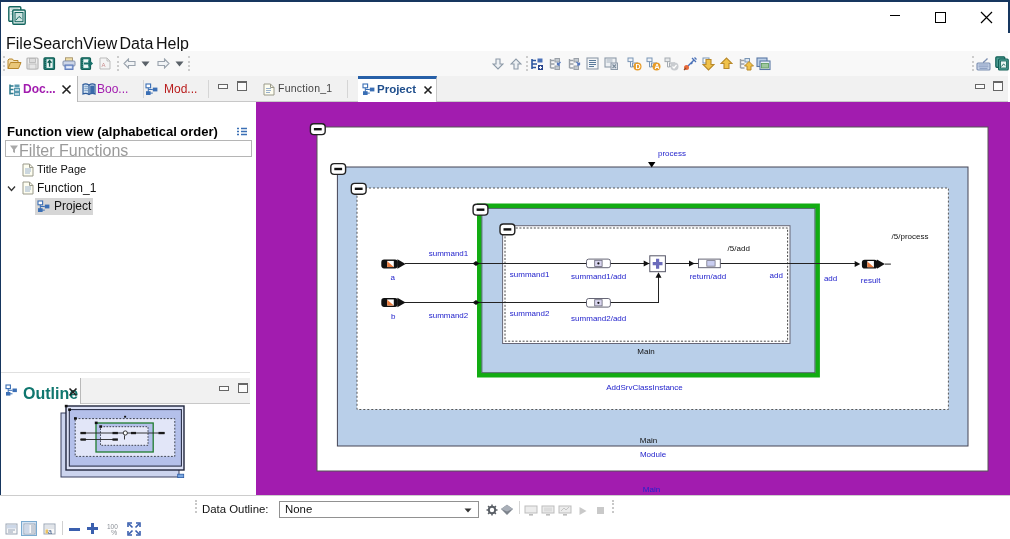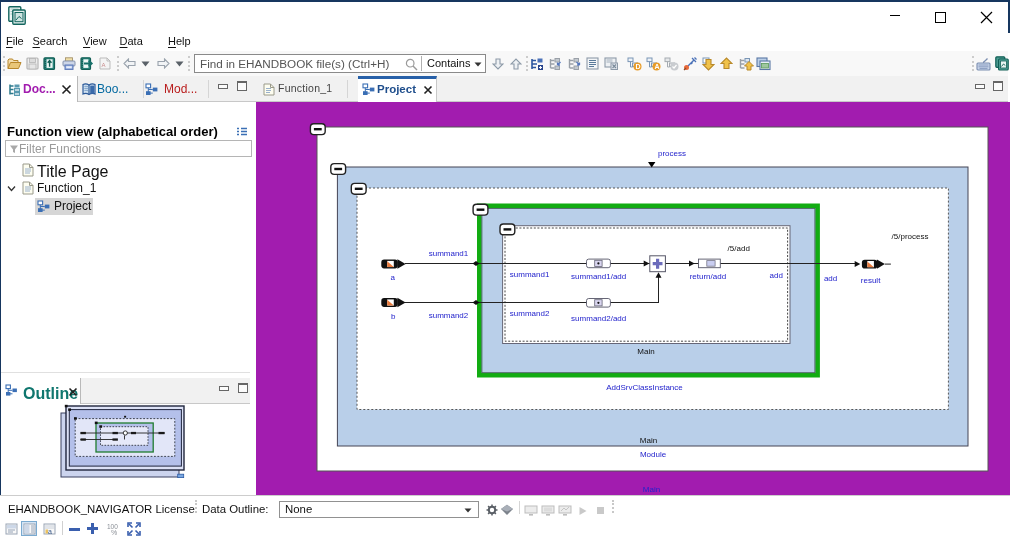--- a/index.html
+++ b/index.html
@@ -6,21 +6,21 @@
 html,body { width:1010px; height:539px; overflow:hidden; }
 body { font-family:"Liberation Sans", sans-serif; position:relative; background:#fff; }
 .abs { position:absolute; }
 #win { position:absolute; left:0; top:0; width:1010px; height:539px; background:#fff; }
 #tborder { position:absolute; left:0; top:0; width:1010px; height:2px; background:#16365f; }
 #lborder { position:absolute; left:0; top:0; width:1px; height:497px; background:#16365f; }
 #rborder { position:absolute; left:1008px; top:0; width:2px; height:33px; background:#16365f; }
 #titletext { position:absolute; left:30px; top:10px; font-size:11px; color:#000; }
 #mini { position:absolute; left:890px; top:15px; width:10px; height:1.4px; background:#000; }
 #maxi { position:absolute; left:935px; top:12px; width:11px; height:11px; border:1.2px solid #000; }
-#menubar { position:absolute; left:1px; top:33px; width:1007px; height:18px; background:#fff; font-size:11px; color:#111; }
+#menubar { position:absolute; left:1px; top:33px; width:1007px; height:18px; background:#fff; font-size:16px; color:#111; }
 .menuitem { position:absolute; top:2px; }
 .menuitem span { text-decoration:underline; text-underline-offset:2px; }
 #toolbar { position:absolute; left:1px; top:51px; width:1007px; height:25px; background:#f8f8f8; }
 .tsep { position:absolute; top:5px; width:0; height:15px; border-left:2px dotted #cccccc; }
 #searchbox { position:absolute; left:193px; top:3px; width:292px; height:19px; background:#fff; border:1px solid #8a8a8a; font-size:11.7px; }
 #searchbox .ph { position:absolute; left:5px; top:2px; color:#555; }
 #searchbox .vline { position:absolute; left:226px; top:1px; width:1px; height:15px; background:#b0b0b0; }
 #searchbox .contains { position:absolute; left:232px; top:2px; color:#111; font-size:11px; }
 #tabstrip { position:absolute; left:1px; top:76px; width:1007px; height:26px; background:#f1f1f1; border-bottom:1px solid #c8c8c8; }
 .tabtxt { position:absolute; font-size:12px; }
@@ -45,38 +45,26 @@
     <path d="M2.5 3 h8 M2.5 5.5 h8 M2.5 8 h8" stroke="#8fbdb8" stroke-width="0.8"></path>
     <rect x="4.8" y="4" width="12.4" height="14.2" rx="1" fill="#e4f0ee" stroke="#13655e" stroke-width="1.4"></rect>
     <rect x="7" y="6.5" width="8" height="9.2" fill="#cfe4e1" stroke="#13655e" stroke-width="1"></rect>
     <path d="M8 14 l3 -3.5 l2.5 2" stroke="#13655e" stroke-width="1" fill="none"></path>
   </svg>
   <div id="menubar">
     <div class="menuitem" style="left:5px"><span>F</span>ile</div>
     <div class="menuitem" style="left:31.5px"><span>S</span>earch</div>
     <div class="menuitem" style="left:82px"><span>V</span>iew</div>
     <div class="menuitem" style="left:118.5px"><span>D</span>ata</div>
-    <div class="menuitem" style="left:167px"><span>H</span>elp</div>
+    <div class="menuitem" style="left:155px"><span>H</span>elp</div>
   </div>
   <div id="toolbar">
     <div class="tsep" style="left:2px"></div>
     <div class="tsep" style="left:116px"></div>
     <div class="tsep" style="left:187px"></div>
-    <div id="searchbox">
-      <div class="ph">Find in EHANDBOOK file(s) (Ctrl+H)</div>
-      <svg class="abs" style="left:210px;top:3px" width="13" height="13" viewBox="0 0 13 13">
-          <circle cx="5.2" cy="5.2" r="3.8" fill="none" stroke="#9a9a9a" stroke-width="1.2"></circle>
-          <path d="M8 8 L12 12" stroke="#9a9a9a" stroke-width="1.4"></path>
-        </svg>
-      <div class="vline"></div>
-      <div class="contains">Contains</div>
-      <svg class="abs" style="left:279px;top:7px" width="8" height="5" viewBox="0 0 8 5">
-          <path d="M0.5 0.5 L7.5 0.5 L4 4.5 Z" fill="#333"></path>
-        </svg>
-    </div>
     <div class="tsep" style="left:525px"></div>
     <div class="tsep" style="left:971px"></div>
     <div id="tbicons">
       <svg class="abs" style="left:6px;top:7px" width="15" height="12" viewBox="0 0 15 12">
           <path d="M1 10.5 L1 2 L2 1 L5.5 1 L6.5 2.5 L11 2.5 L11 4.5" fill="#f3ddae" stroke="#b8872b" stroke-width="1"></path>
           <path d="M1 10.5 L3.5 4.5 L14 4.5 L11.5 10.5 Z" fill="#e9c678" stroke="#b8872b" stroke-width="1"></path>
         </svg>
       <svg class="abs" style="left:25px;top:6px" width="13" height="13" viewBox="0 0 13 13">
           <rect x="1" y="1" width="11" height="11" rx="1" fill="#ededed" stroke="#b5b5b5" stroke-width="1.2"></rect>
           <rect x="3.5" y="1.5" width="6" height="4" fill="#dcdcdc" stroke="#b5b5b5" stroke-width="0.8"></rect>
@@ -208,21 +196,21 @@
           <path d="M6.5 10.5 l2 -2.5 l1.8 1.5" stroke="#115e55" stroke-width="0.9" fill="none"></path>
         </svg>
     </div>
   </div>
   <div id="tabstrip">
     <div class="abs" style="left:0;top:0;width:77px;height:26px;background:#fff;border-right:1px solid #b9b9b9;"></div>
     <div class="tabtxt" style="left:22px;top:6px;color:#a21caf;font-weight:bold;">Doc...</div>
     <svg class="abs" style="left:60px;top:8px" width="11" height="11" viewBox="0 0 11 11">
         <path d="M1.5 1.5 L9.5 9.5 M9.5 1.5 L1.5 9.5" stroke="#222" stroke-width="1.6"></path>
       </svg>
-    <div class="tabtxt" style="left:96px;top:6px;color:#0369a1;">Boo...</div>
+    <div class="tabtxt" style="left:96px;top:6px;color:#a21caf;">Boo...</div>
     <div class="tabtxt" style="left:163px;top:6px;color:#b91c1c;">Mod...</div>
     <div class="abs" style="left:142px;top:4px;width:1px;height:18px;background:#d5d5d5"></div>
     <div class="abs" style="left:207px;top:4px;width:1px;height:18px;background:#d5d5d5"></div>
     <div id="lpicons">
       <svg class="abs" style="left:6.7px;top:7px" width="13" height="13" viewBox="0 0 13 13">
           <path d="M2 1.5 v10 M2 3 h3.5 M2 6.5 h3.5 M2 10.5 h3.5" stroke="#2c7a8c" stroke-width="1.5"></path>
           <rect x="6.5" y="1.5" width="5" height="3" fill="#5a9ab0"></rect>
           <rect x="6.5" y="5.5" width="5" height="3" fill="#bcd6e0" stroke="#5a9ab0"></rect>
           <rect x="6.5" y="9.5" width="5" height="3" fill="#bcd6e0" stroke="#5a9ab0"></rect>
         </svg>
@@ -264,23 +252,23 @@
       <div class="abs" style="left:974px;top:8px;width:10px;height:5px;border:1px solid #666;background:#fbfbfb"></div>
       <div class="abs" style="left:992px;top:5px;width:10px;height:10px;border:1px solid #666;background:#fbfbfb;border-top-width:2.5px"></div>
     </div>
   </div>
   <div id="leftpanel">
     <div class="abs" style="left:6px;top:22px;font-size:13px;font-weight:bold;color:#000;">Function view (alphabetical order)</div>
     <div class="abs" style="left:4px;top:37.5px;width:247px;height:17px;background:#fff;border:1px solid #b5b5b5;">
       <svg class="abs" style="left:3px;top:3px" width="10" height="10" viewBox="0 0 10 10">
           <path d="M1 1.5 L9 1.5 L6 5.5 L6 9 L4 8 L4 5.5 Z" fill="#a9a9a9"></path>
         </svg>
-      <div class="abs" style="left:13px;top:1px;font-size:12px;color:#9a9a9a;">Filter Functions</div>
-    </div>
-    <div class="abs" style="left:36px;top:61px;font-size:16px;color:#111;">Title Page</div>
+      <div class="abs" style="left:13px;top:1px;font-size:16px;color:#9a9a9a;">Filter Functions</div>
+    </div>
+    <div class="abs" style="left:36px;top:61px;font-size:11px;color:#111;">Title Page</div>
     <div class="abs" style="left:36px;top:79px;font-size:12px;color:#111;">Function_1</div>
     <svg class="abs" style="left:6px;top:83px" width="9" height="7" viewBox="0 0 9 7">
         <path d="M1 1.5 L4.5 5.5 L8 1.5" stroke="#333" stroke-width="1.3" fill="none"></path>
       </svg>
     <div class="abs" style="left:34px;top:95.5px;width:58px;height:17px;background:#d6d6d6;"></div>
     <div class="abs" style="left:53px;top:97px;font-size:12px;color:#111;">Project</div>
     <div id="treeicons">
       <svg class="abs" style="left:234.5px;top:24.6px" width="12" height="10" viewBox="0 0 12 10">
           <path d="M1 1.5 h2 M1 4.5 h2 M1 7.5 h2 M5 1.5 h6 M5 4.5 h6 M5 7.5 h6" stroke="#3b6fb5" stroke-width="1.6"></path>
         </svg>
@@ -441,21 +429,20 @@
             <rect x="-3.7" y="0.9" width="7.8" height="2.4" fill="#111"></rect>
           </g>
         <g transform="translate(251.2,125.3)">
             <rect x="-7.2" y="-3.3" width="14.8" height="10.8" rx="3.4" fill="#fff" stroke="#222" stroke-width="1.4"></rect>
             <rect x="-3.7" y="0.9" width="7.8" height="2.4" fill="#111"></rect>
           </g>
       </g>
     </svg>
   </div>
   <div id="status">
-    <div class="abs" style="left:8px;top:7px;">EHANDBOOK_NAVIGATOR License</div>
     <div class="ssep" style="left:195px"></div>
     <div class="abs" style="left:202px;top:7px;">Data Outline:</div>
     <div class="abs" style="left:279px;top:5px;width:200px;height:17px;background:#fff;border:1px solid #919191;padding-left:32px;">
       <div class="abs" style="left:5px;top:1px;">None</div>
       <svg class="abs" style="left:184px;top:6px" width="8" height="5" viewBox="0 0 8 5">
           <path d="M0.5 0.5 L7.5 0.5 L4 4.5 Z" fill="#333"></path>
         </svg>
     </div>
     <div class="ssep" style="left:612px"></div>
     <div id="st1icons">

